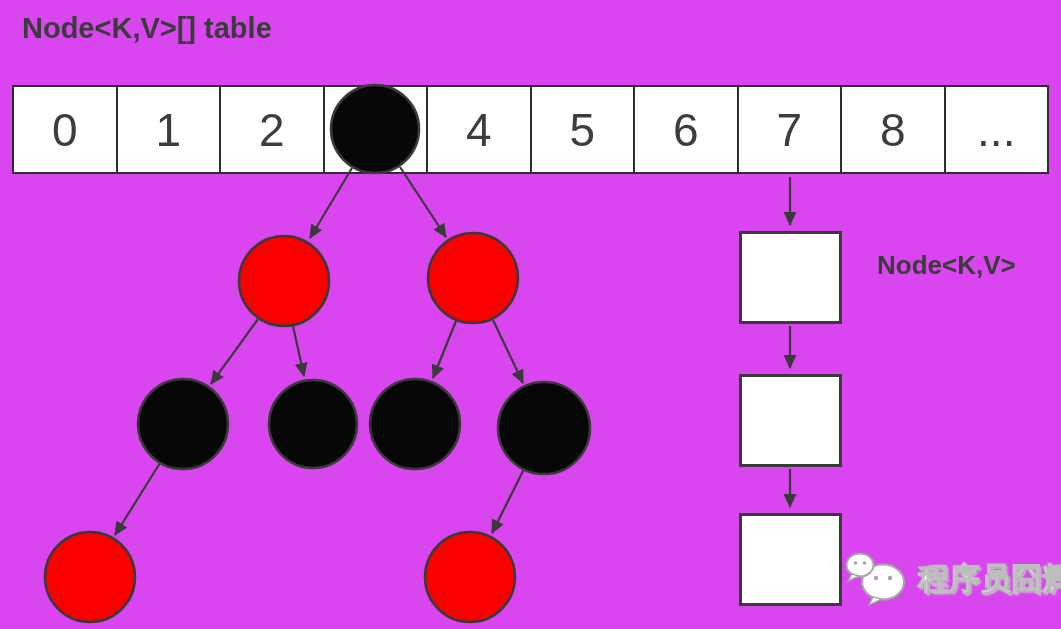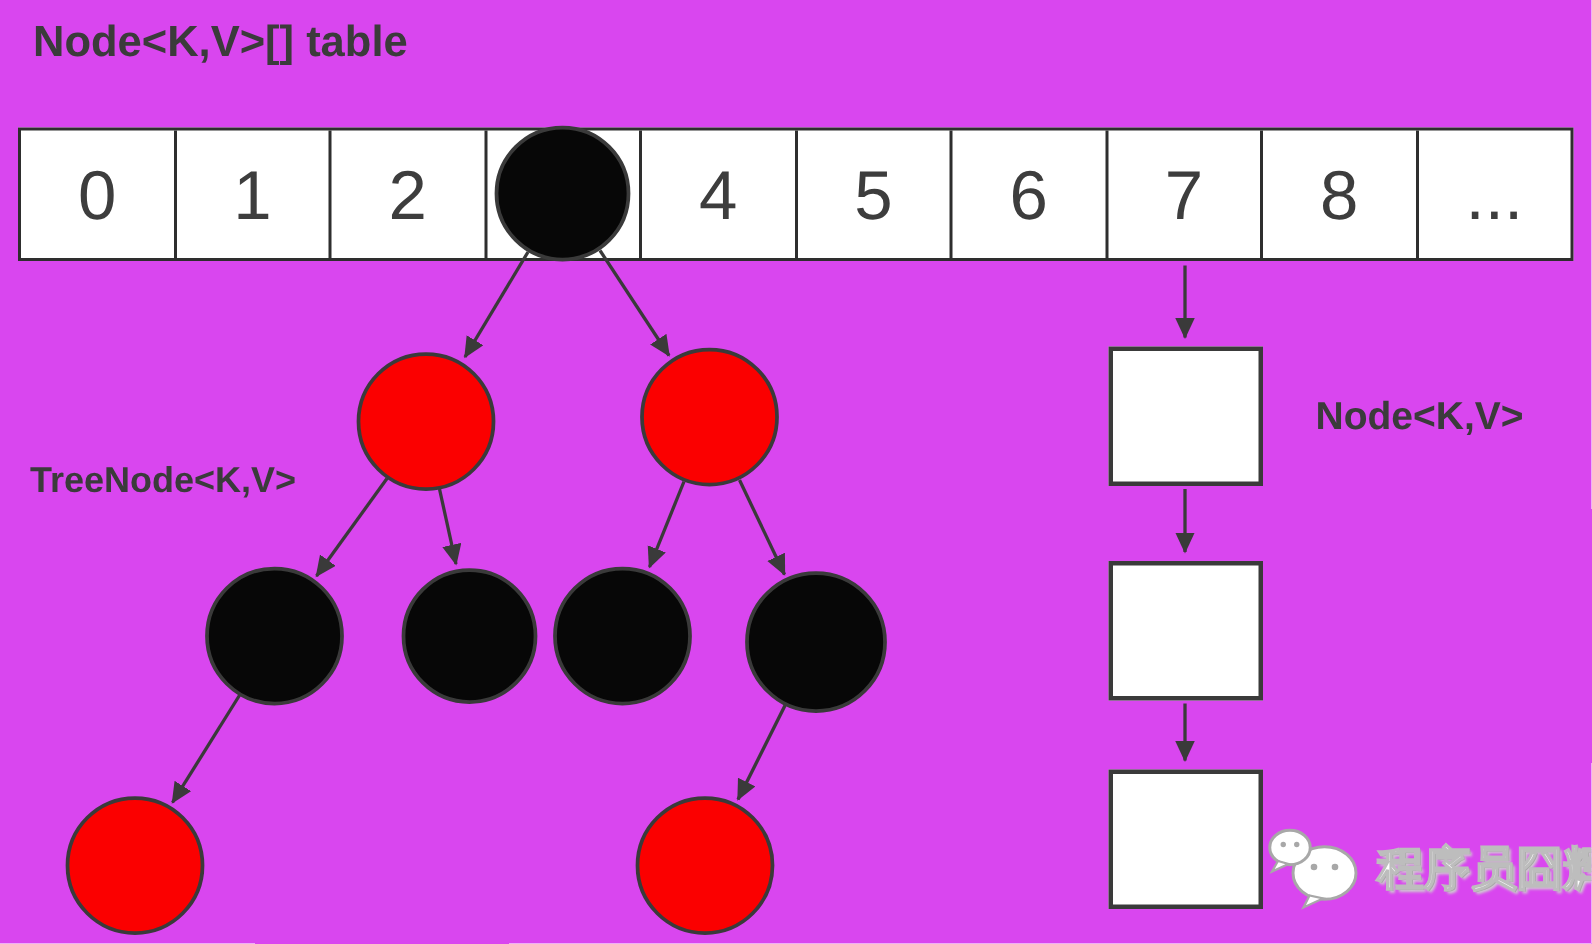--- a/index.html
+++ b/index.html
@@ -69,21 +69,21 @@
     position: absolute;
     left: 20px;
     top: 307px;
     font-size: 24px;
     font-weight: bold;
     color: #3b3b3b;
   }
   .label-node {
     position: absolute;
     left: 877px;
-    top: 262px;
+    top: 250px;
     font-size: 26px;
     font-weight: bold;
     color: #3b3b3b;
   }
   .watermark {
     position: absolute;
     left: 843px;
     top: 550px;
     display: flex;
     align-items: center;
@@ -136,21 +136,20 @@
       </div>
     <div class="cell">
         <span>...</span>
       </div>
   </div>
 
   <div class="list-box box-1"></div>
   <div class="list-box box-2"></div>
   <div class="list-box box-3"></div>
 
-  <div class="label-treenode">TreeNode&lt;K,V&gt;</div>
   <div class="label-node">Node&lt;K,V&gt;</div>
 
   <svg class="svg-layer" width="1061" height="629" viewBox="0 0 1061 629" xmlns="http://www.w3.org/2000/svg">
     <defs>
       <marker id="arrow" markerUnits="userSpaceOnUse" markerWidth="16" markerHeight="14" refX="13" refY="6.5" orient="auto">
         <path d="M0,0 L14,6.5 L0,13 Z" fill="#3a3a3a"></path>
       </marker>
     </defs>
 
     <circle class="node-circle" cx="375" cy="129" r="44" fill="#070707" stroke="#3a3a3a"></circle>

